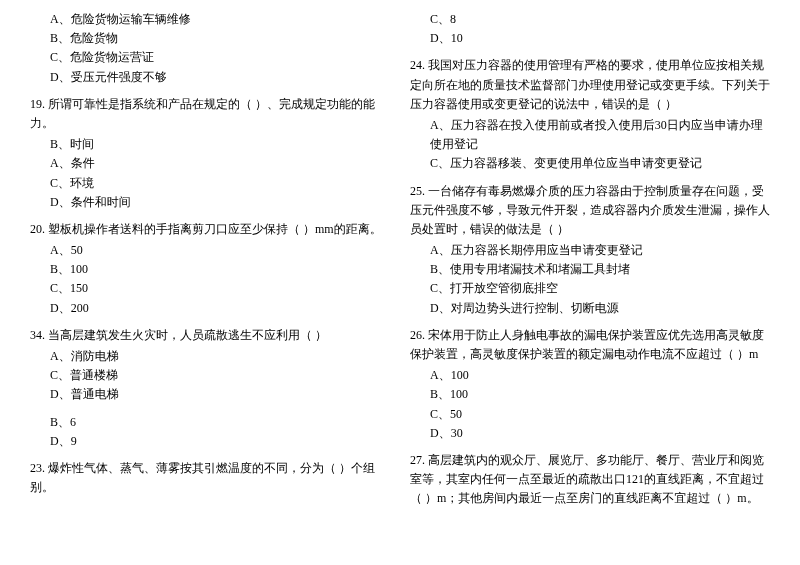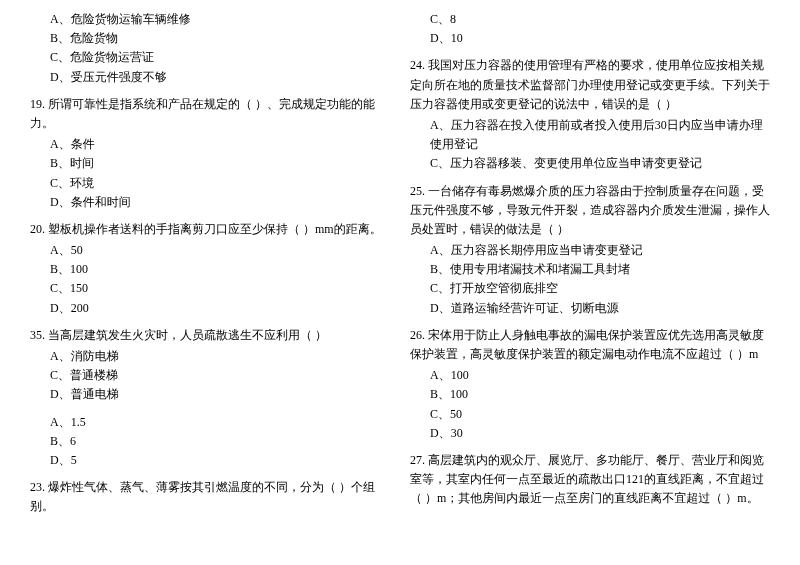--- a/index.html
+++ b/index.html
@@ -45,63 +45,62 @@
   <div class="two-col">
     <div class="col" id="left-col">
         <div class="question-block">
           <div class="option">A、危险货物运输车辆维修</div>
           <div class="option">B、危险货物</div>
           <div class="option">C、危险货物运营证</div>
           <div class="option">D、受压元件强度不够</div>
         </div>
         <div class="question-block">
           <div class="question-text">19. 所谓可靠性是指系统和产品在规定的（    ）、完成规定功能的能力。</div>
+          <div class="option">B、时间</div>
           <div class="option">A、条件</div>
-          <div class="option">B、时间</div>
           <div class="option">C、环境</div>
           <div class="option">D、条件和时间</div>
         </div>
         <div class="question-block">
           <div class="question-text">20. 塑板机操作者送料的手指离剪刀口应至少保持（    ）mm的距离。</div>
           <div class="option">A、50</div>
           <div class="option">B、100</div>
           <div class="option">C、150</div>
           <div class="option">D、200</div>
         </div>
         <div class="question-block">
-          <div class="question-text">35. 当高层建筑发生火灾时，人员疏散逃生不应利用（    ）</div>
+          <div class="question-text">34. 当高层建筑发生火灾时，人员疏散逃生不应利用（    ）</div>
           <div class="option">A、消防电梯</div>
           <div class="option">C、普通楼梯</div>
           <div class="option">D、普通电梯</div>
         </div>
         <div class="question-block">
-          <div class="option">A、1.5</div>
           <div class="option">B、6</div>
-          <div class="option">D、5</div>
+          <div class="option">D、9</div>
         </div>
         <div class="question-block">
           <div class="question-text">23. 爆炸性气体、蒸气、薄雾按其引燃温度的不同，分为（    ）个组别。</div>
         </div>
       </div>
     <div class="col" id="right-col">
         <div class="question-block">
           <div class="option">C、8</div>
           <div class="option">D、10</div>
         </div>
         <div class="question-block">
           <div class="question-text">24. 我国对压力容器的使用管理有严格的要求，使用单位应按相关规定向所在地的质量技术监督部门办理使用登记或变更手续。下列关于压力容器使用或变更登记的说法中，错误的是（    ）</div>
           <div class="option">A、压力容器在投入使用前或者投入使用后30日内应当申请办理使用登记</div>
           <div class="option">C、压力容器移装、变更使用单位应当申请变更登记</div>
         </div>
         <div class="question-block">
           <div class="question-text">25. 一台储存有毒易燃爆介质的压力容器由于控制质量存在问题，受压元件强度不够，导致元件开裂，造成容器内介质发生泄漏，操作人员处置时，错误的做法是（    ）</div>
           <div class="option">A、压力容器长期停用应当申请变更登记</div>
           <div class="option">B、使用专用堵漏技术和堵漏工具封堵</div>
           <div class="option">C、打开放空管彻底排空</div>
-          <div class="option">D、道路运输经营许可证、切断电源</div>
+          <div class="option">D、对周边势头进行控制、切断电源</div>
         </div>
         <div class="question-block">
           <div class="question-text">26. 宋体用于防止人身触电事故的漏电保护装置应优先选用高灵敏度保护装置，高灵敏度保护装置的额定漏电动作电流不应超过（    ）m</div>
           <div class="option">A、100</div>
           <div class="option">B、100</div>
           <div class="option">C、50</div>
           <div class="option">D、30</div>
         </div>
         <div class="question-block">
           <div class="question-text">27. 高层建筑内的观众厅、展览厅、多功能厅、餐厅、营业厅和阅览室等，其室内任何一点至最近的疏散出口121的直线距离，不宜超过（    ）m；其他房间内最近一点至房门的直线距离不宜超过（    ）m。</div>

